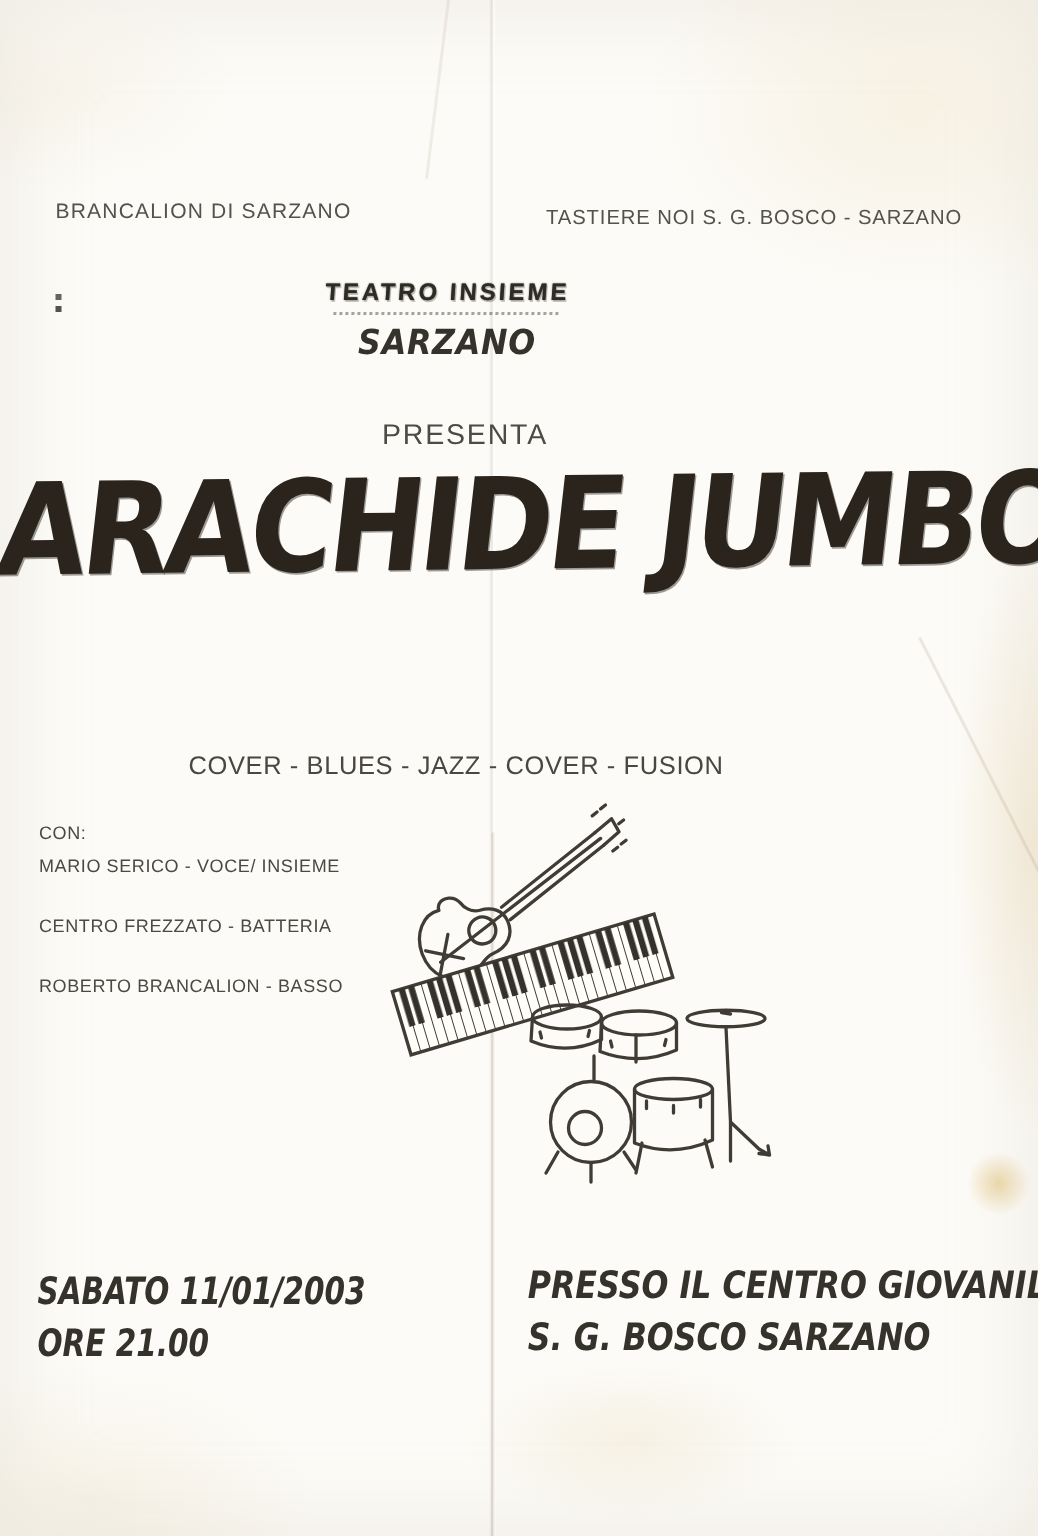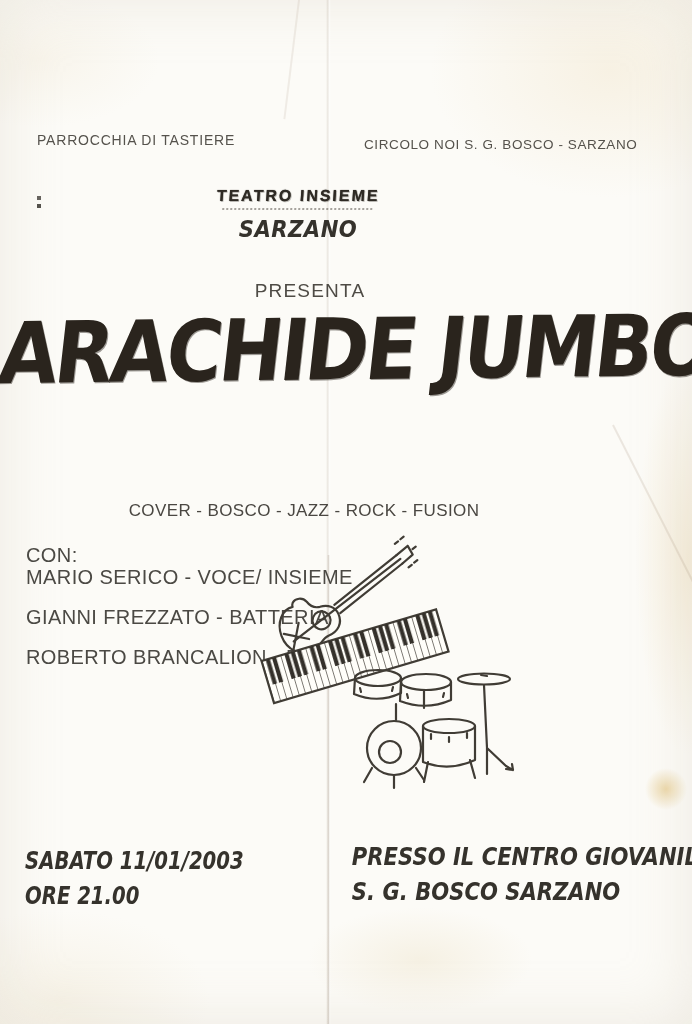--- a/index.html
+++ b/index.html
@@ -45,21 +45,21 @@
   .title{position:absolute; left:0; top:312px; width:692px; margin:0; text-align:center;
     font-family:"DejaVu Sans", sans-serif; font-weight:800; font-size:76px; line-height:1;
     letter-spacing:-3px; color:#2a241d; white-space:nowrap;
     transform:skewX(-7deg) scaleY(1.12) rotate(-.6deg);
     text-shadow:1px 1px 0 rgba(42,36,29,.45);}
   .subtitle{position:absolute; left:0; top:426px; width:608px; text-align:center;
     font-size:14.5px; letter-spacing:1px; color:#4e4b45;}
   .genres{position:absolute; left:0; top:501px; width:608px; text-align:center;
     font-size:17px; letter-spacing:.4px; color:#4a4742;}
 
-  .lineup{position:absolute; left:26px; top:545px; font-size:20px; letter-spacing:.4px; color:#4b4944;}
+  .lineup{position:absolute; left:26px; top:545px; font-size:12px; letter-spacing:.4px; color:#4b4944;}
   .lineup .lbl{line-height:20px; margin-bottom:2px;}
   .lineup .member{line-height:20px; margin-bottom:20px; white-space:nowrap;}
 
   .draw{position:absolute; overflow:visible;}
   .g-guitar{left:268px; top:543px; width:165px; height:118px;}
   .g-keys{left:250px; top:600px; width:212px; height:112px;}
   .g-drums{left:336px; top:656px; width:200px; height:150px;}
 
   .when{position:absolute; left:25px; top:845px; transform:scale(.82,1.05); transform-origin:left top;}
   .when .l1, .where .l1{font-size:24px; line-height:30px; white-space:nowrap;}
@@ -71,37 +71,37 @@
 <body>
 
 <div class="page">
 
   <div class="fold-v"></div>
   <div class="fold-v2"></div>
   <div class="fold-d"></div>
   <div class="fold-t"></div>
   <div class="ink-colon"></div>
 
-  <div class="hdr hdr-left">PARROCCHIA DI TASTIERE</div>
-  <div class="hdr hdr-right">CIRCOLO NOI  S. G. BOSCO - SARZANO</div>
+  <div class="hdr hdr-left">BRANCALION DI SARZANO</div>
+  <div class="hdr hdr-right">TASTIERE NOI  S. G. BOSCO - SARZANO</div>
 
   <div class="grunge">
     <span>TEATRO INSIEME</span>
     <span class="speckle"></span>
   </div>
   <div class="marker town">SARZANO</div>
   <div class="presenta">PRESENTA</div>
 
   <h1 class="title">ARACHIDE JUMBO</h1>
-  <div class="genres">COVER - BOSCO - JAZZ - ROCK - FUSION</div>
+  <div class="genres">COVER - BLUES - JAZZ - COVER - FUSION</div>
 
   <div class="lineup">
     <div class="lbl">CON:</div>
     <div class="member">MARIO SERICO - VOCE/ INSIEME</div>
-    <div class="member">GIANNI FREZZATO - BATTERIA</div>
+    <div class="member">CENTRO FREZZATO - BATTERIA</div>
     <div class="member">ROBERTO BRANCALION - BASSO</div>
   </div>
 
   <svg class="draw g-guitar" viewBox="0 0 165 118">
     <g transform="rotate(-24 70 70)" stroke="#403c35" stroke-width="2.2" fill="none" stroke-linecap="round" stroke-linejoin="round">
       <path d="M31 46 C20 44 10 54 9 68 C8 84 19 95 33 94 C41 93 45 87 52 87 C63 87 70 81 70 71 C70 63 64 58 56 57 C50 56 47 51 46 47 C44 41 37 39 33 42 C32 43 31 44 31 46 Z"></path>
       <circle cx="52" cy="70" r="9"></circle>
       <path d="M14 86 L30 63 M12 67 L33 82"></path>
       <path d="M18 78 L149 46"></path>
       <path d="M70 61 L147 41 M72 71 L149 51"></path>

